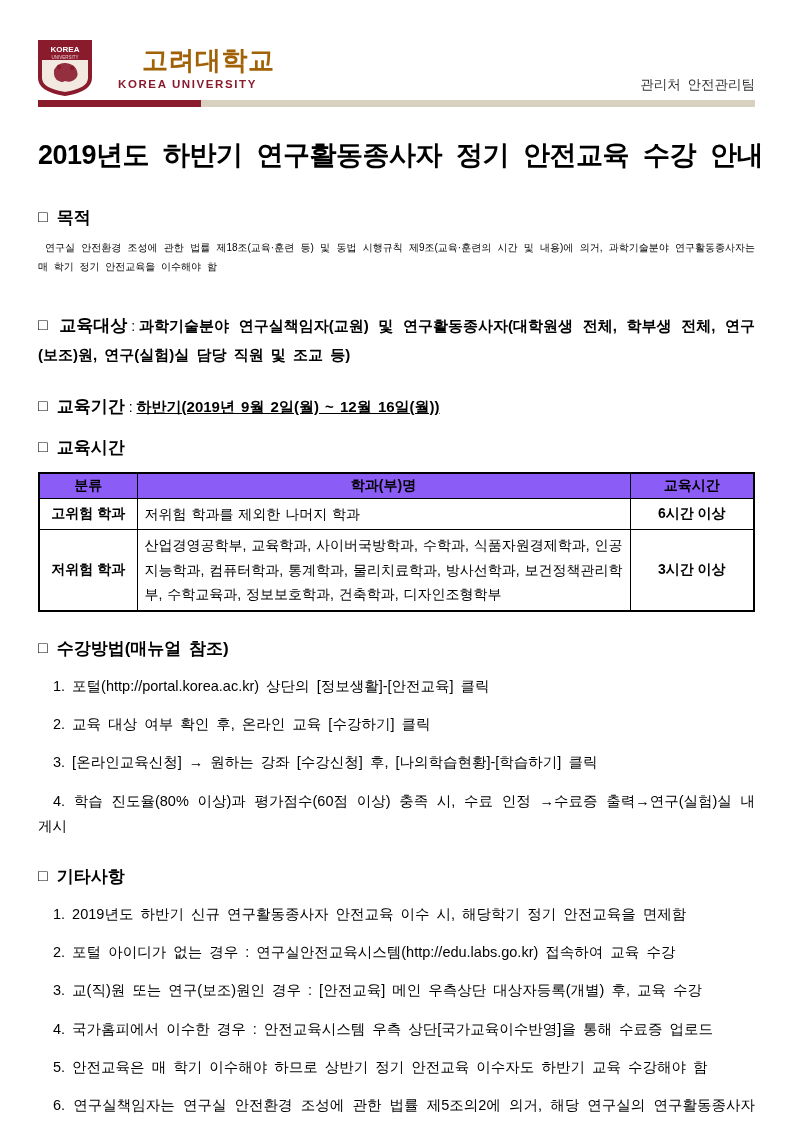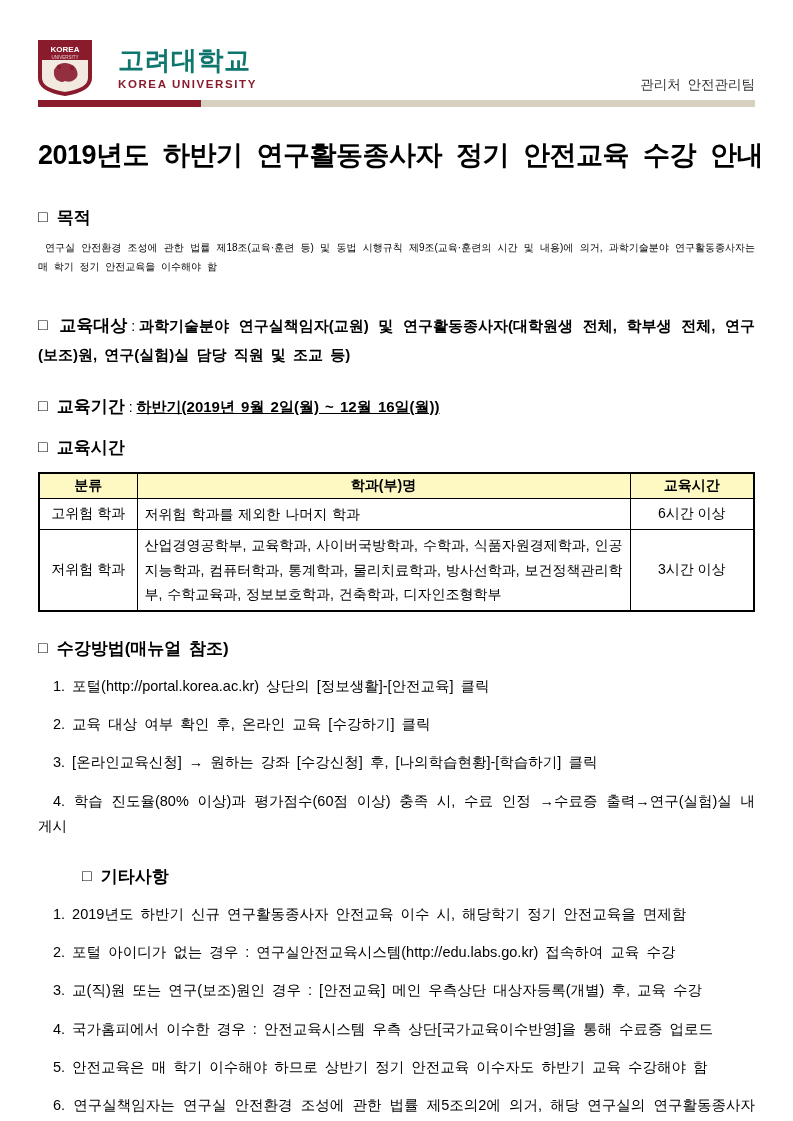--- a/index.html
+++ b/index.html
@@ -8,21 +8,21 @@
     width: 793px; height: 1121px; overflow: hidden;
     font-family: "Liberation Sans", "DejaVu Sans", sans-serif;
     color: #000;
   }
   .page { padding: 40px 38px 0 38px; position: relative; height: 100%; }
 
   
   .header-row { display: flex; justify-content: space-between; align-items: flex-end; }
   .brand { display: flex; align-items: center; gap: 26px; }
   .shield { width: 54px; height: 56px; display: block; }
-  .uni-ko { font-size: 26px; font-weight: bold; color: #0f766e; letter-spacing: 0.5px; line-height: 1.1; }
+  .uni-ko { font-size: 26px; font-weight: bold; color: #a16207; letter-spacing: 0.5px; line-height: 1.1; margin-left: 24px; }
   .uni-en { font-size: 11.5px; font-weight: bold; color: #8A1B2D; letter-spacing: 1.6px; margin-top: 3px; }
   .dept { font-size: 13.5px; color: #333; padding-bottom: 2px; word-spacing: 3px; }
 
   .brandbar { display: flex; height: 7px; margin-top: 4px; }
   .brandbar .seg1 { width: 163px; background: #8A1B2D; }
   .brandbar .seg2 { flex: 1; background: #D9D1C0; }
 
   
   h1.doc-title {
     margin-top: 32px; text-align: center;
@@ -33,40 +33,40 @@
   
   h2.sec { font-size: 17px; font-weight: bold; word-spacing: 3px; line-height: 1.35; }
   .sq { font-weight: normal; font-size: 16px; margin-right: 9px; position: relative; top: -1px; }
   .sep { font-weight: normal; font-size: 14px; margin: 0 4px; }
 
   .mt-purpose   { margin-top: 34px; }
   .mt-target    { margin-top: 34px; }
   .mt-period    { margin-top: 26px; }
   .mt-hours     { margin-top: 18px; }
   .mt-method    { margin-top: 26px; }
-  .mt-etc       { margin-top: 26px; margin-left: 44px; }
+  .mt-etc       { margin-top: 26px; }
 
   p.body-text {
     margin-top: 8px; font-size: 10px; line-height: 1.95;
     text-align: justify; word-spacing: 3px; text-indent: 7px;
   }
   .target-wrap { line-height: 1.85; text-align: justify; }
   .target-body { font-size: 15px; font-weight: bold; word-spacing: 3px; }
   .period-value { font-size: 15px; font-weight: bold; text-decoration: underline; word-spacing: 2px; }
 
   
   table.hours {
     width: 100%; margin-top: 12px; border-collapse: collapse;
     border: 2px solid #000; font-size: 14px;
   }
   table.hours th, table.hours td { border: 1px solid #000; padding: 3px 7px; }
   table.hours th {
-    background: #fef9c3; font-weight: bold; text-align: center; height: 25px;
+    background: #8b5cf6; font-weight: bold; text-align: center; height: 25px;
   }
-  td.cat, td.hrs { font-weight: normal; text-align: center; white-space: nowrap; }
+  td.cat, td.hrs { font-weight: bold; text-align: center; white-space: nowrap; }
   td.deps { text-align: justify; line-height: 1.75; word-spacing: 1px; padding: 4px 8px; }
   col.c-cat { width: 98px; } col.c-hrs { width: 124px; }
 
   
   .num-list { margin-top: 0; }
   .num-list p {
     margin-top: 13px; font-size: 14.5px; line-height: 1.75;
     text-align: justify; word-spacing: 3px; text-indent: 15px;
   }
 </style>

